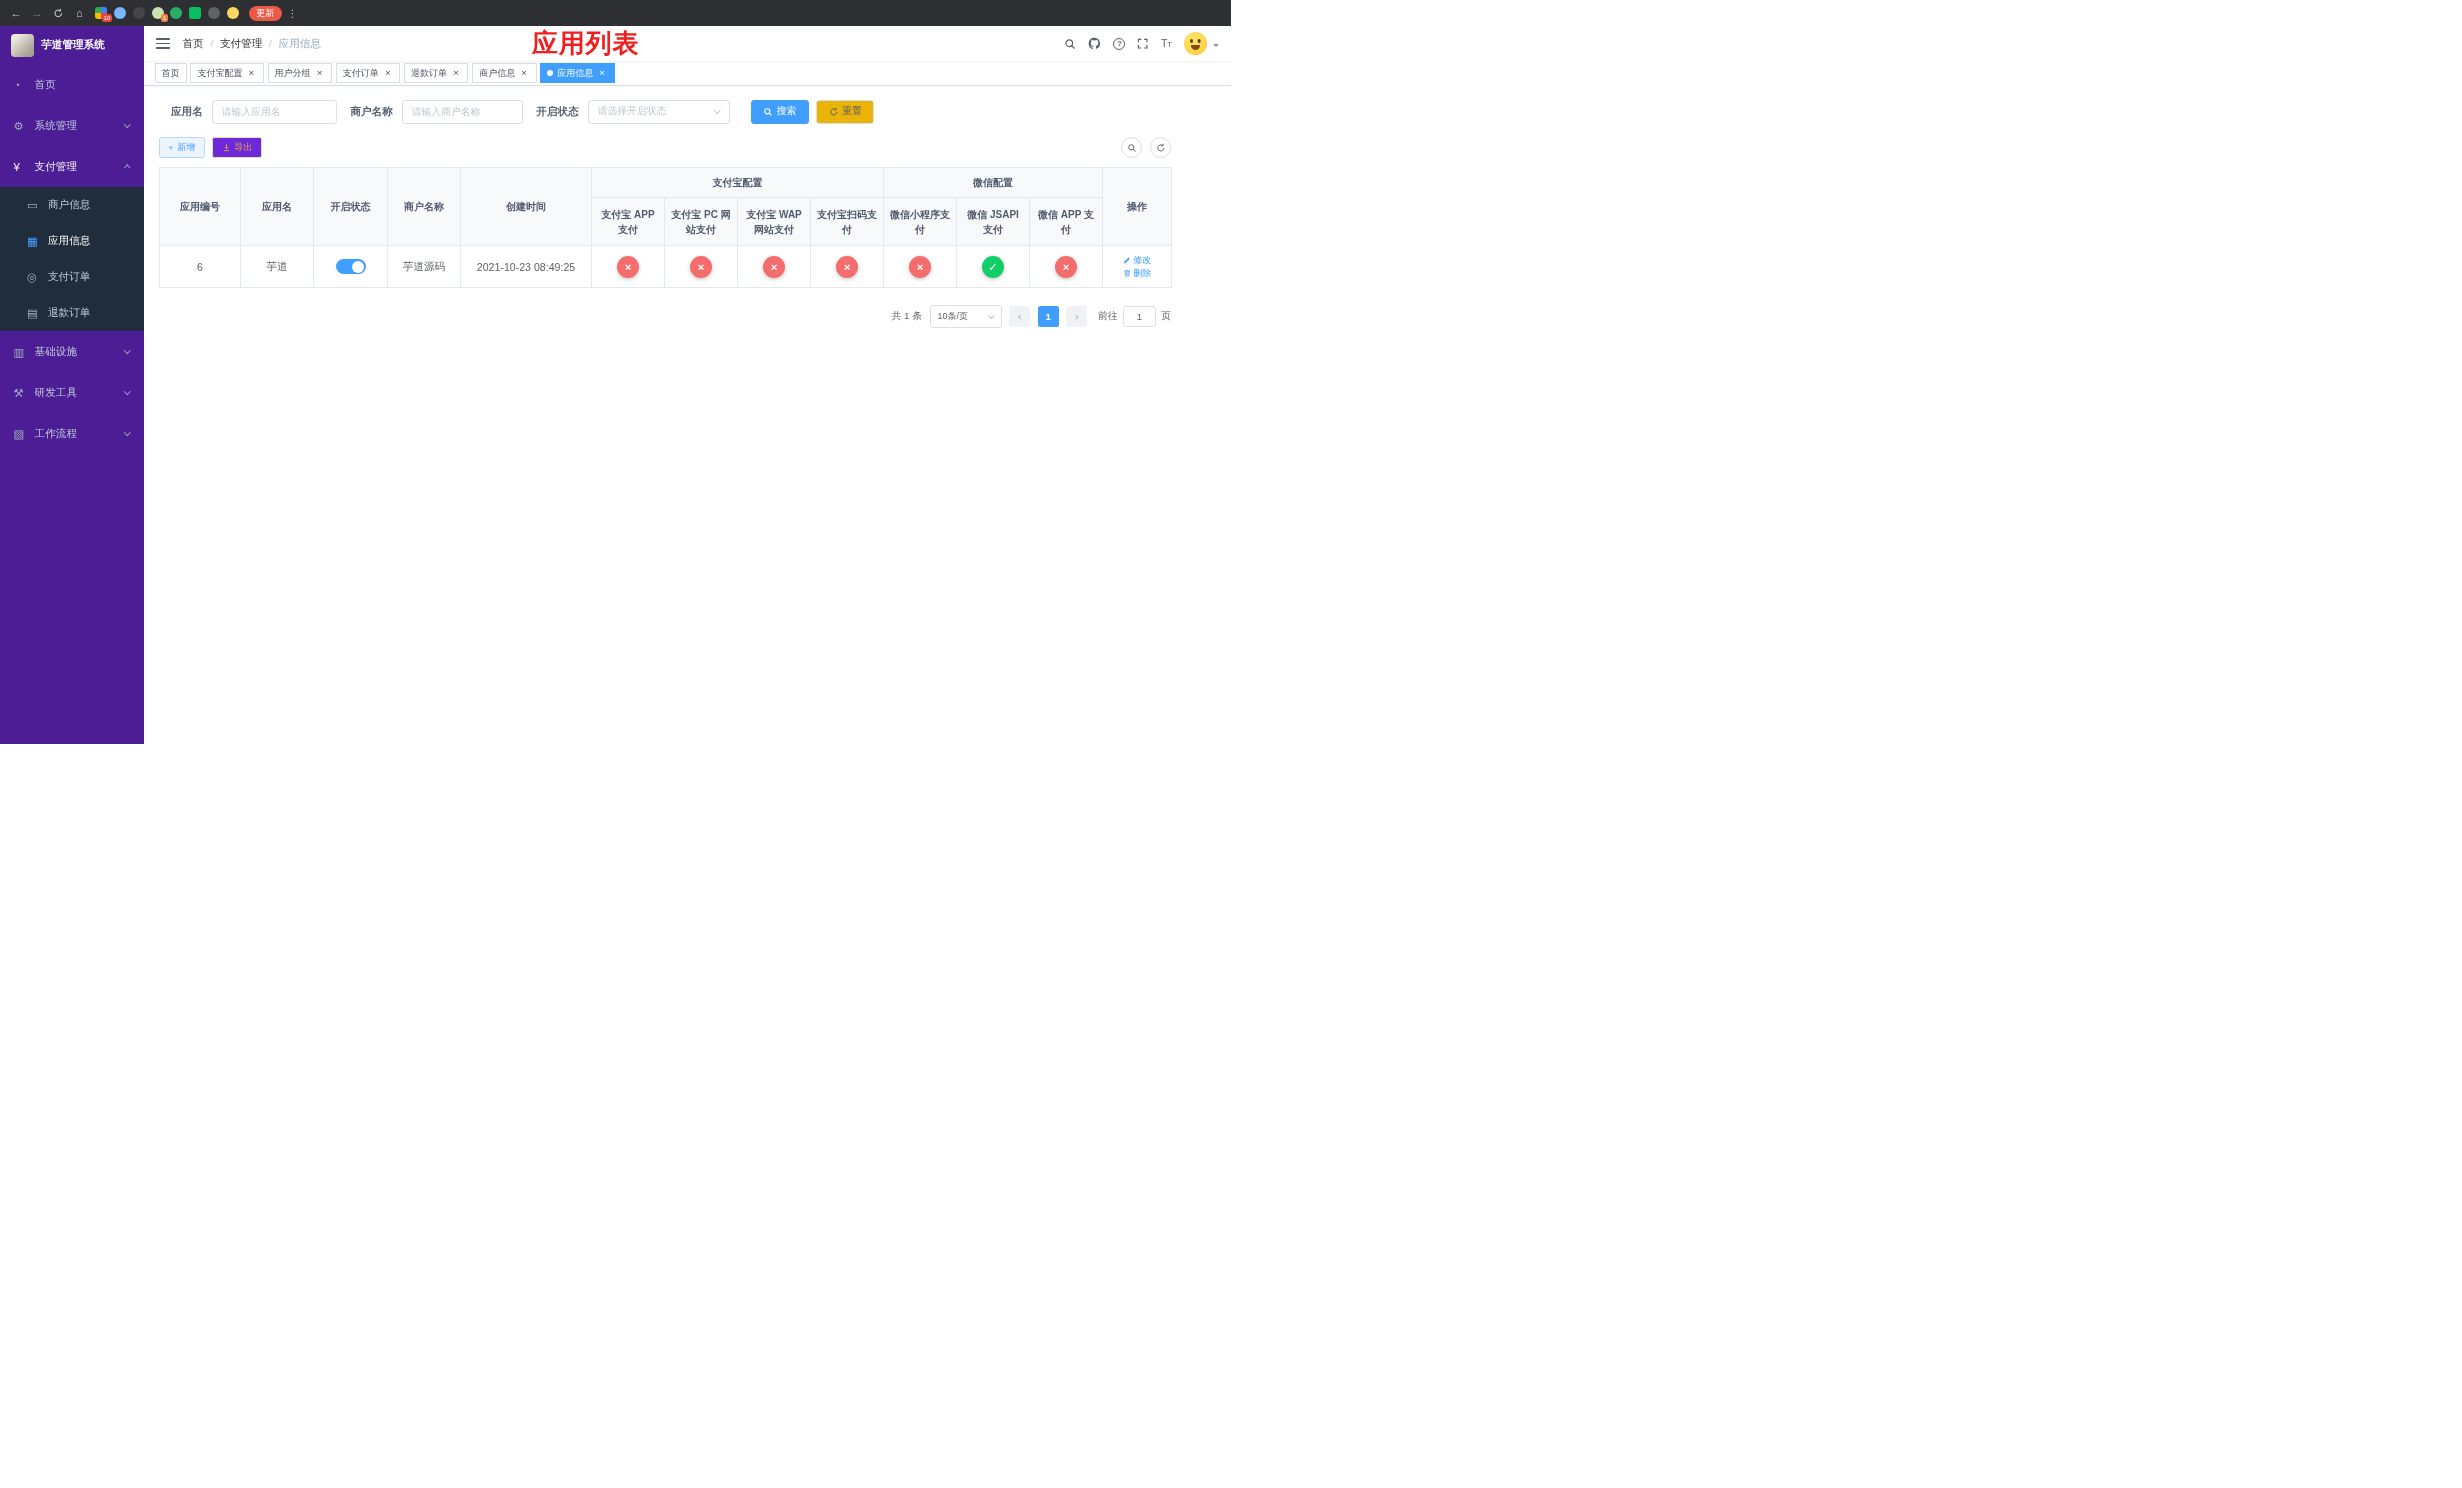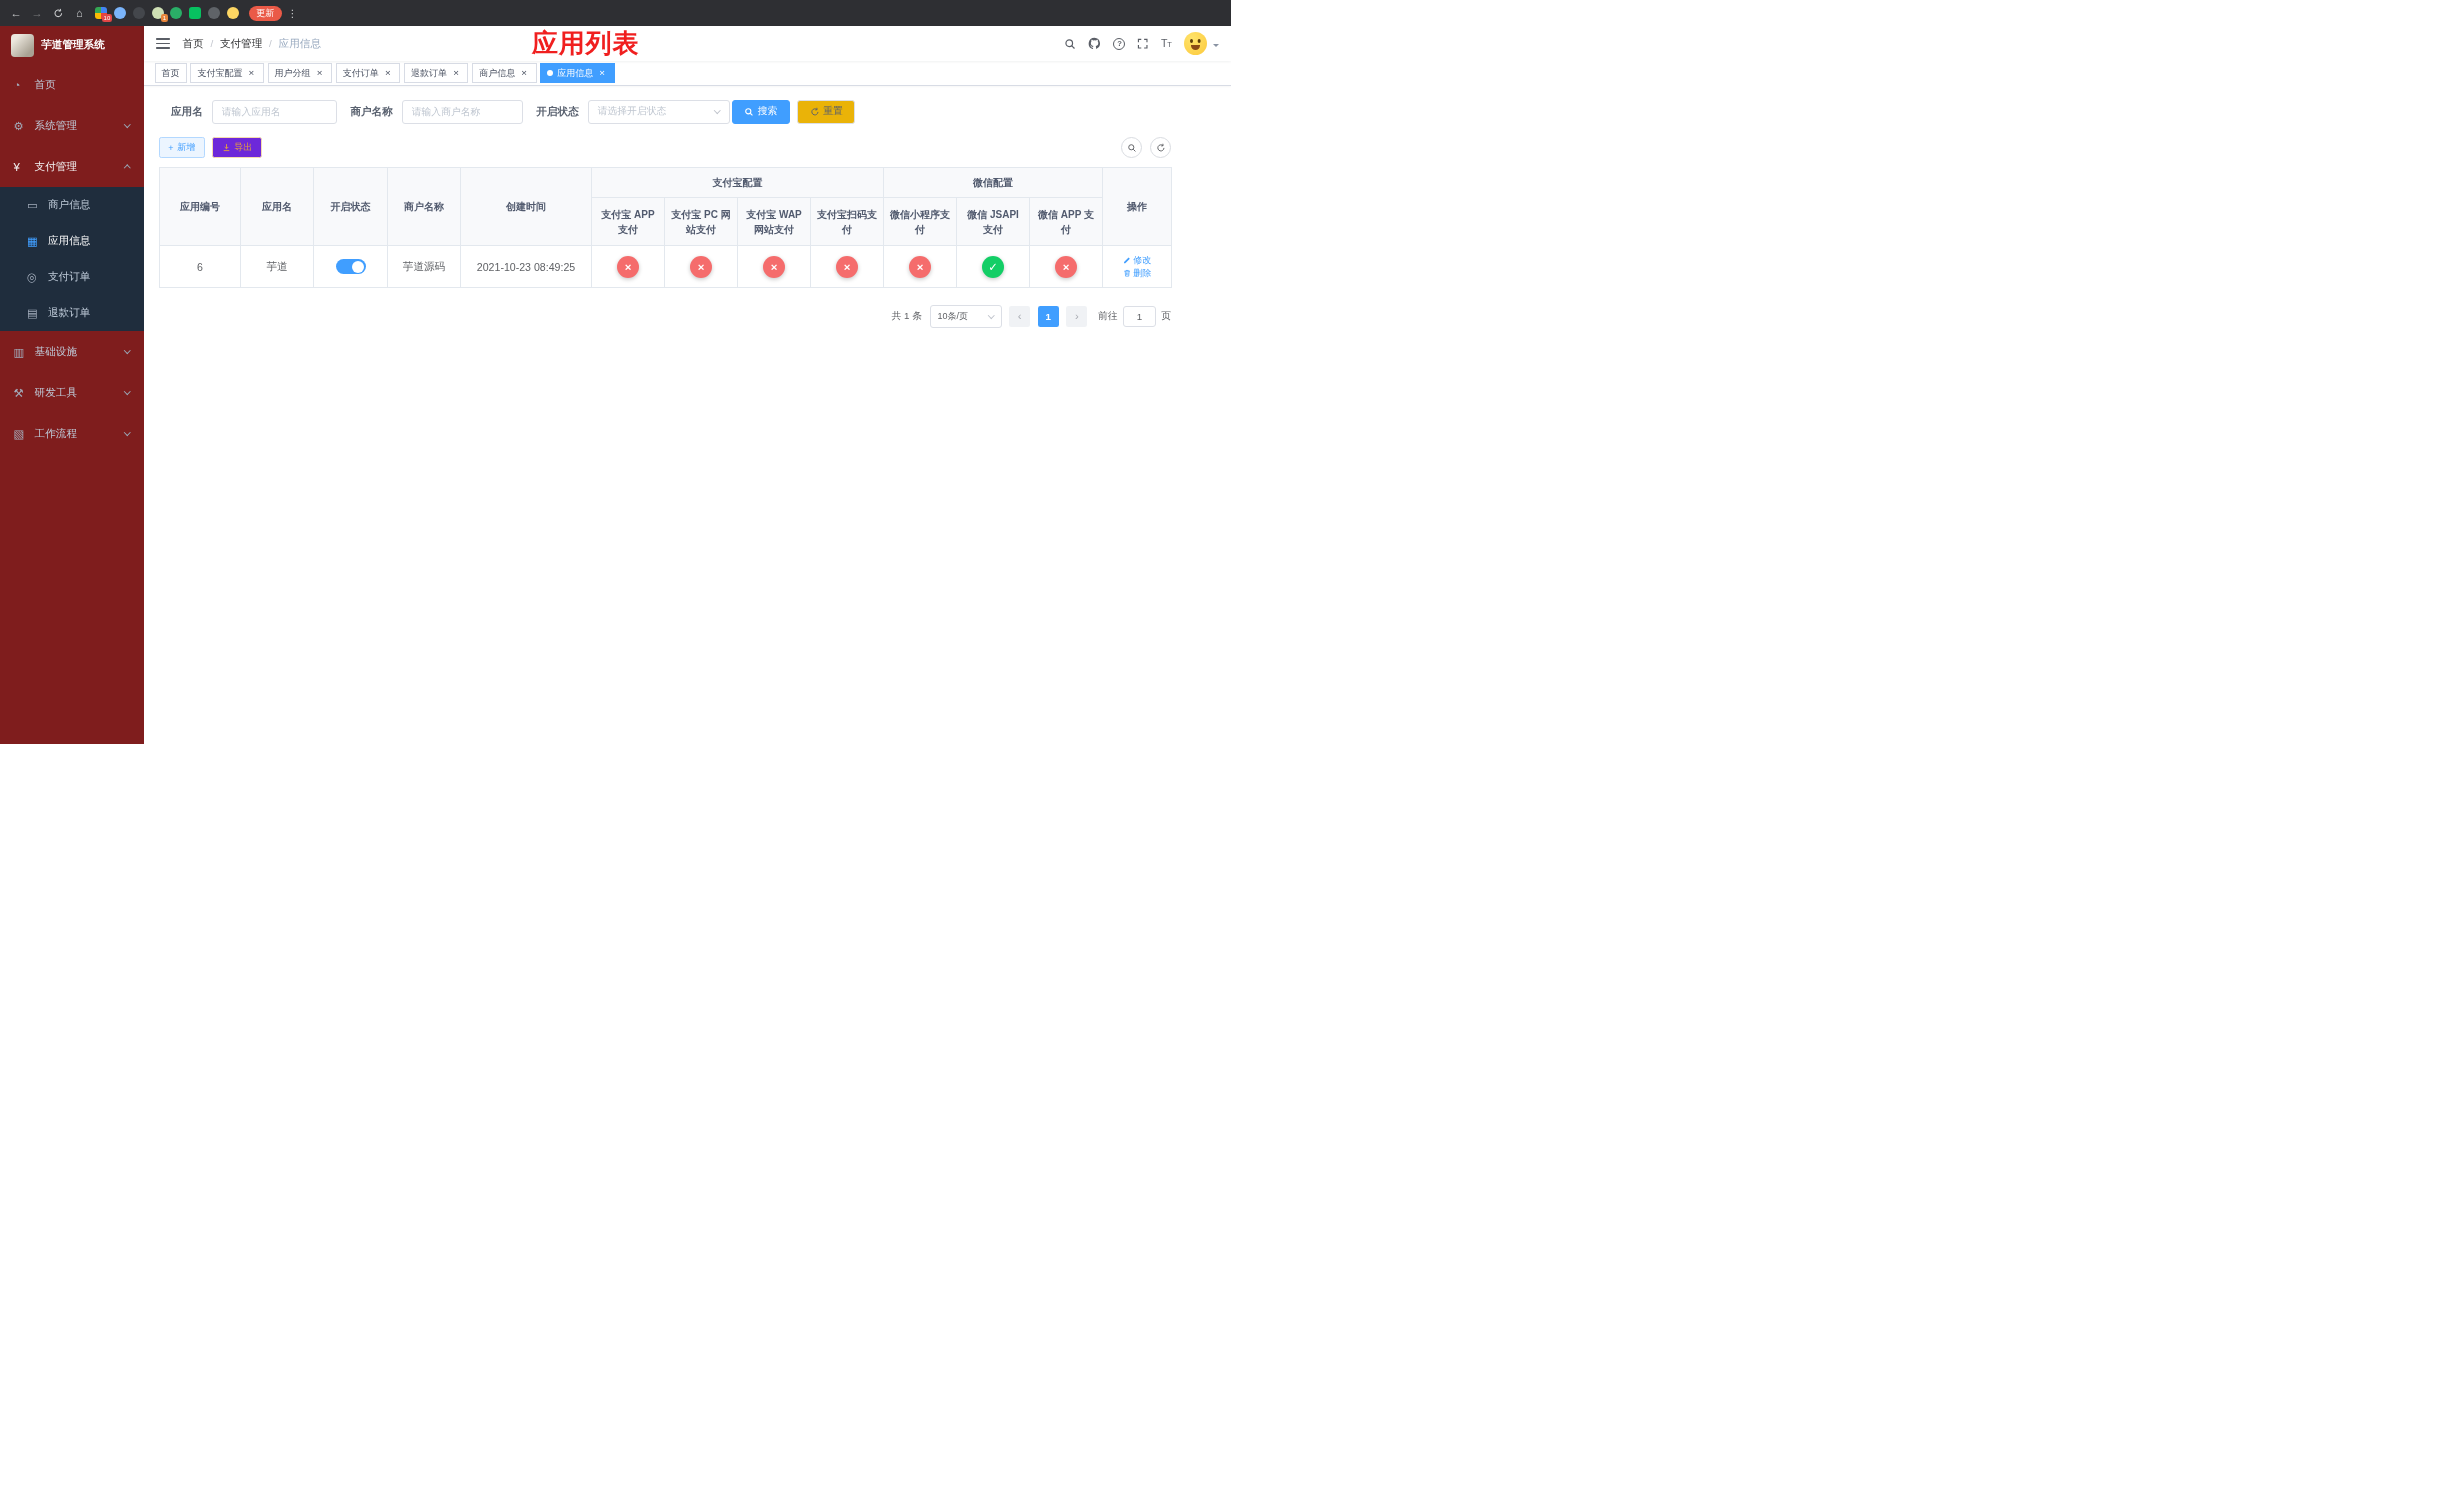--- a/index.html
+++ b/index.html
@@ -18,21 +18,21 @@
   .ext-area{display:flex;align-items:center;gap:6.8px;margin:0 4.5px;flex:none}
   .ext-dot{width:12px;height:12px;border-radius:50%;position:relative;flex:none}
   .ext-dot.sq{border-radius:3px}
   .ext-badge{position:absolute;bottom:-3px;right:-4.5px;background:#e04646;color:#fff;font-size:6px;line-height:1;padding:0.8px 1.5px;border-radius:2.3px;min-width:7.6px;text-align:center}
   .ext-badge.orange{background:#e8853b}
   .update-pill{background:var(--update-red);color:#fff;font-size:9px;height:15px;line-height:15px;padding:0 7.6px;border-radius:8.3px;margin:0 3.8px;flex:none}
   .kebab{color:#c9cbcd;font-size:10.6px;width:10.6px;text-align:center;flex:none}
 
   
   .app{display:flex;height:719px}
-  .sidebar{width:144px;background:#7f1d1d;flex:none;overflow:hidden}
+  .sidebar{width:144px;background:#4c1d95;flex:none;overflow:hidden}
   .logo-row{height:38px;display:flex;align-items:center;padding-left:10.6px;gap:7.6px}
   .logo-avatar{width:23px;height:23px;border-radius:3.8px;background:linear-gradient(135deg,#ece7de 20%,#a9a294 80%);flex:none}
   .logo-title{color:#fff;font-size:10.6px;font-weight:700}
   .menu-item{height:41px;display:flex;align-items:center;padding:0 13.6px;color:#bfcbd9;font-size:10.6px;cursor:pointer;position:relative}
   .menu-item .mi-icon{width:18px;font-size:11.4px;color:#a3adbc;flex:none}
   .menu-item .mi-label{margin-left:3px;white-space:nowrap}
   .menu-item.expanded{color:#f4f4f5}
   .menu-item.expanded .mi-icon{color:#f4f4f5}
   .submenu{background:#1f2d3d}
   .menu-item.sub{height:36px;padding-left:27px;background:#1f2d3d}
@@ -77,21 +77,21 @@
   .filter-row{display:flex;align-items:center;margin:1.5px 0 13.6px}
   .f-label{font-size:10.6px;color:#5a6270;font-weight:700;margin:0 9px 0 13.6px;white-space:nowrap}
   .f-label.first{margin-left:12px}
   .f-input{height:24px;border:0.8px solid #dcdfe6;border-radius:3px;padding:0 9px;font-size:9.8px;color:#606266;width:125px;outline:none;background:#fff}
   .f-input::placeholder{color:#bfc6d0}
   .f-select{width:142px;height:24px;border:0.8px solid #dcdfe6;border-radius:3px;display:flex;align-items:center;justify-content:space-between;padding:0 9px;cursor:pointer;background:#fff}
   .f-select .ph{color:#bfc6d0;font-size:9.8px}
   .sel-caret{width:4.5px;height:4.5px;border-right:1px solid #c0c4cc;border-bottom:1px solid #c0c4cc;transform:rotate(45deg);margin-top:-2.3px}
   .btn{height:24px;border-radius:3px;font-size:9.8px;display:inline-flex;align-items:center;justify-content:center;gap:3.8px;padding:0 11.4px;border:0.8px solid #dcdfe6;background:#eab308;color:#606266;cursor:pointer;white-space:nowrap}
   .btn.primary{background:var(--primary);border-color:var(--primary);color:#fff}
-  .btn.search-btn{margin-left:2px}
+  .btn.search-btn{margin-left:21px}
   .btn.reset-btn{margin-left:7.6px}
   .btn.sm{height:21px;font-size:9px;padding:0 8.3px;border-radius:2.3px}
   .btn.plain-primary{background:#ecf5ff;border-color:#b3d8ff;color:var(--primary)}
   .btn.plain-warning{background:#6d28d9;border-color:#f5dab1;color:var(--warning)}
   .toolbar-row{display:flex;align-items:center;gap:7.6px;margin-bottom:9px}
   .toolbar-right{margin-left:auto;display:flex;gap:7.6px}
   .circle-btn{width:21px;height:21px;border-radius:50%;border:0.8px solid #d9dce1;display:flex;align-items:center;justify-content:center;color:#606266;background:#fff;cursor:pointer}
 
   
   table.grid{border-collapse:collapse;width:1012px;table-layout:fixed}

